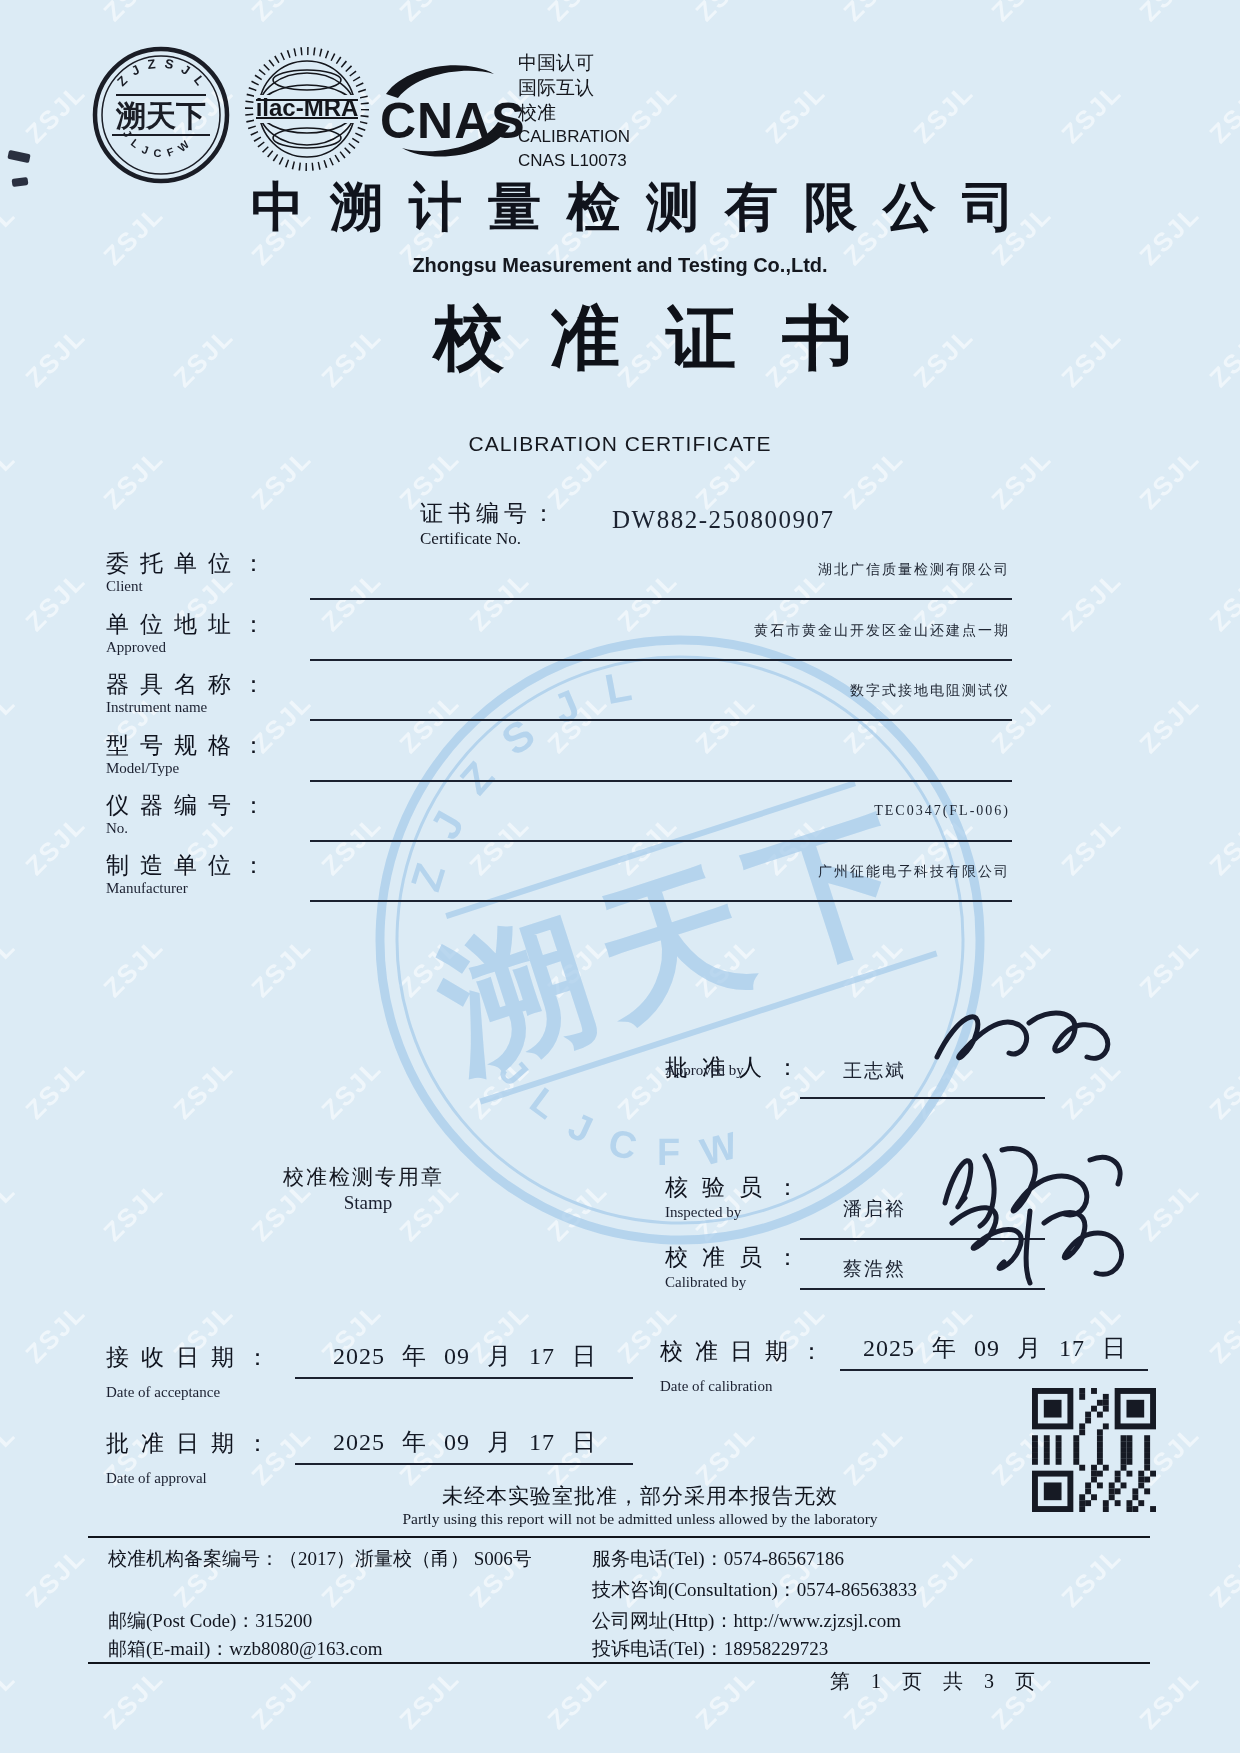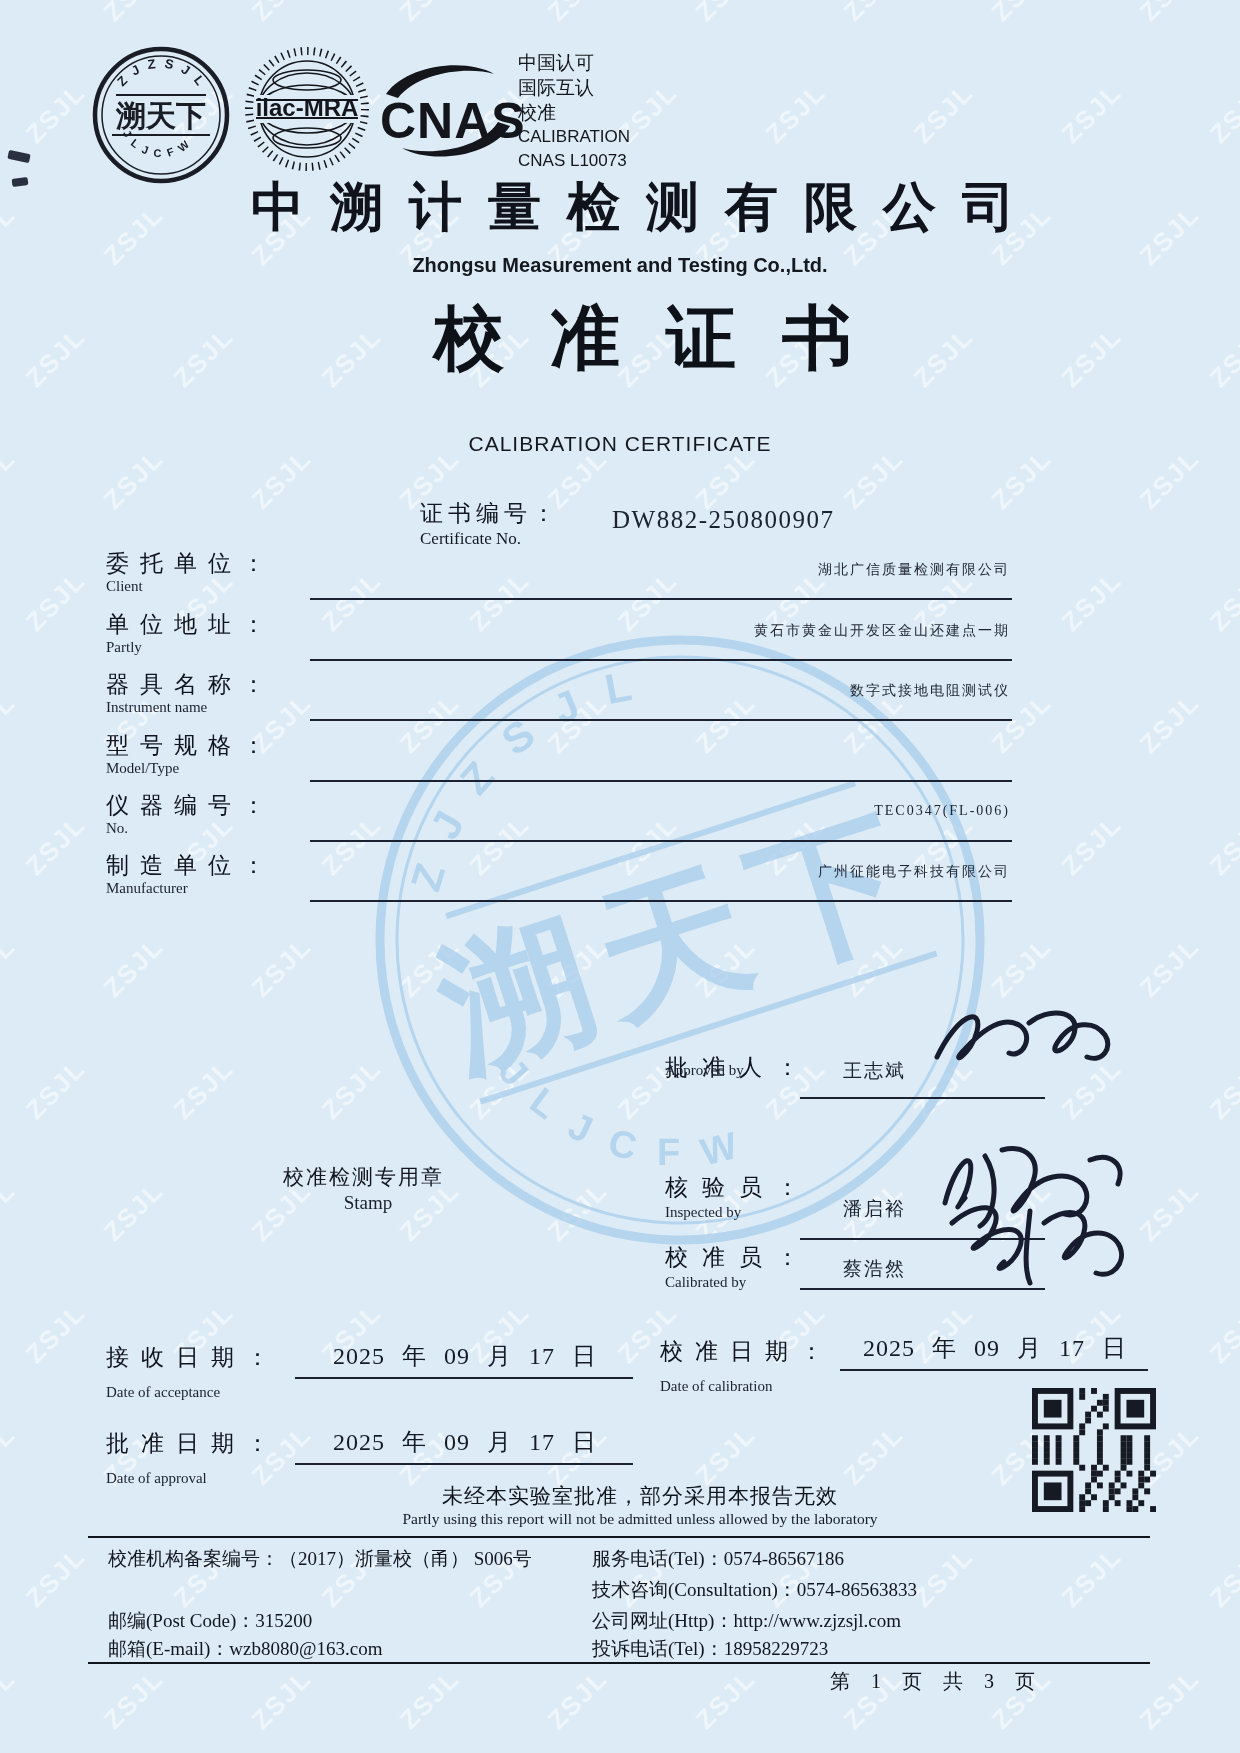--- a/index.html
+++ b/index.html
@@ -273,21 +273,21 @@
   <div class="abs certno-val" style="left:612px;top:506px">DW882-250800907</div>
 
   <div class="abs field-row" style="top:548px">
     <div class="f-cn">委托单位：</div>
     <div class="f-en">Client</div>
     <div class="f-value">湖北广信质量检测有限公司</div>
     <div class="f-line"></div>
   </div>
   <div class="abs field-row" style="top:609px">
     <div class="f-cn">单位地址：</div>
-    <div class="f-en">Partly</div>
+    <div class="f-en">Approved</div>
     <div class="f-value">黄石市黄金山开发区金山还建点一期</div>
     <div class="f-line"></div>
   </div>
   <div class="abs field-row" style="top:669px">
     <div class="f-cn">器具名称：</div>
     <div class="f-en">Instrument name</div>
     <div class="f-value">数字式接地电阻测试仪</div>
     <div class="f-line"></div>
   </div>
   <div class="abs field-row" style="top:730px">

